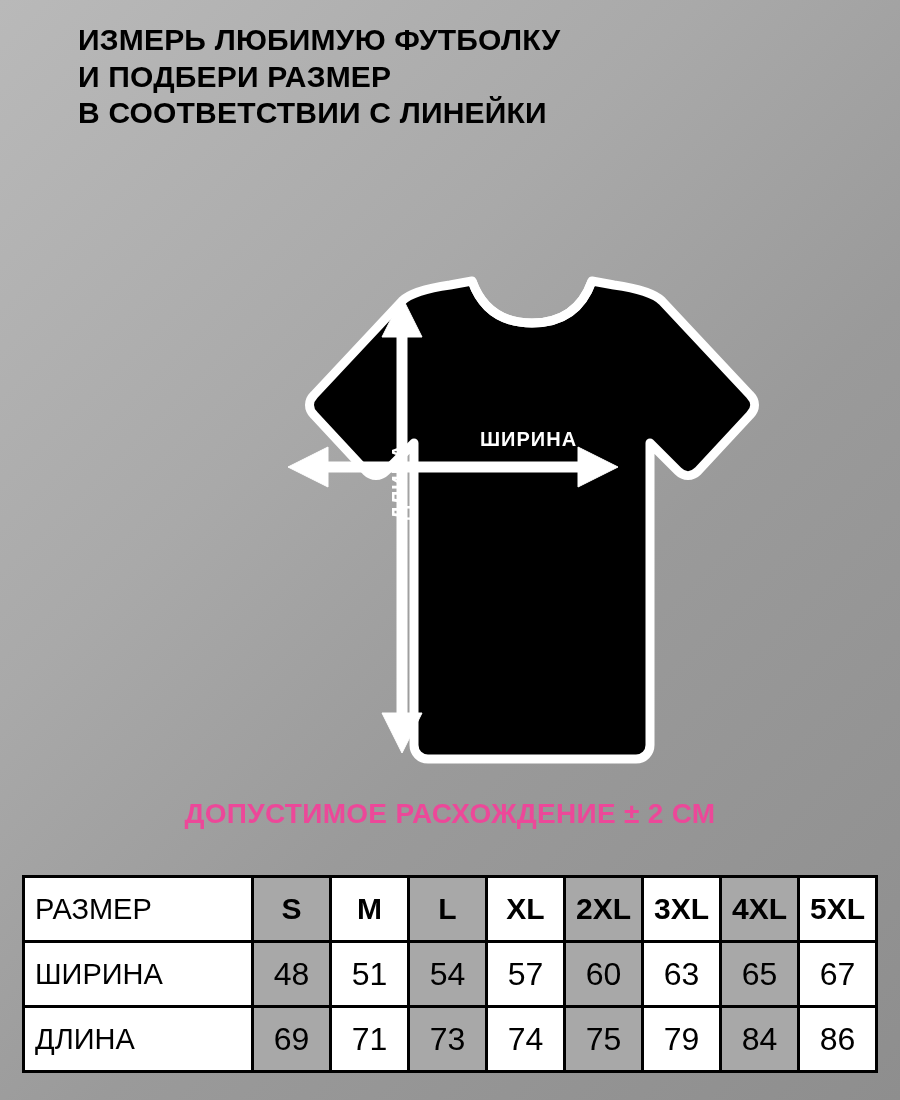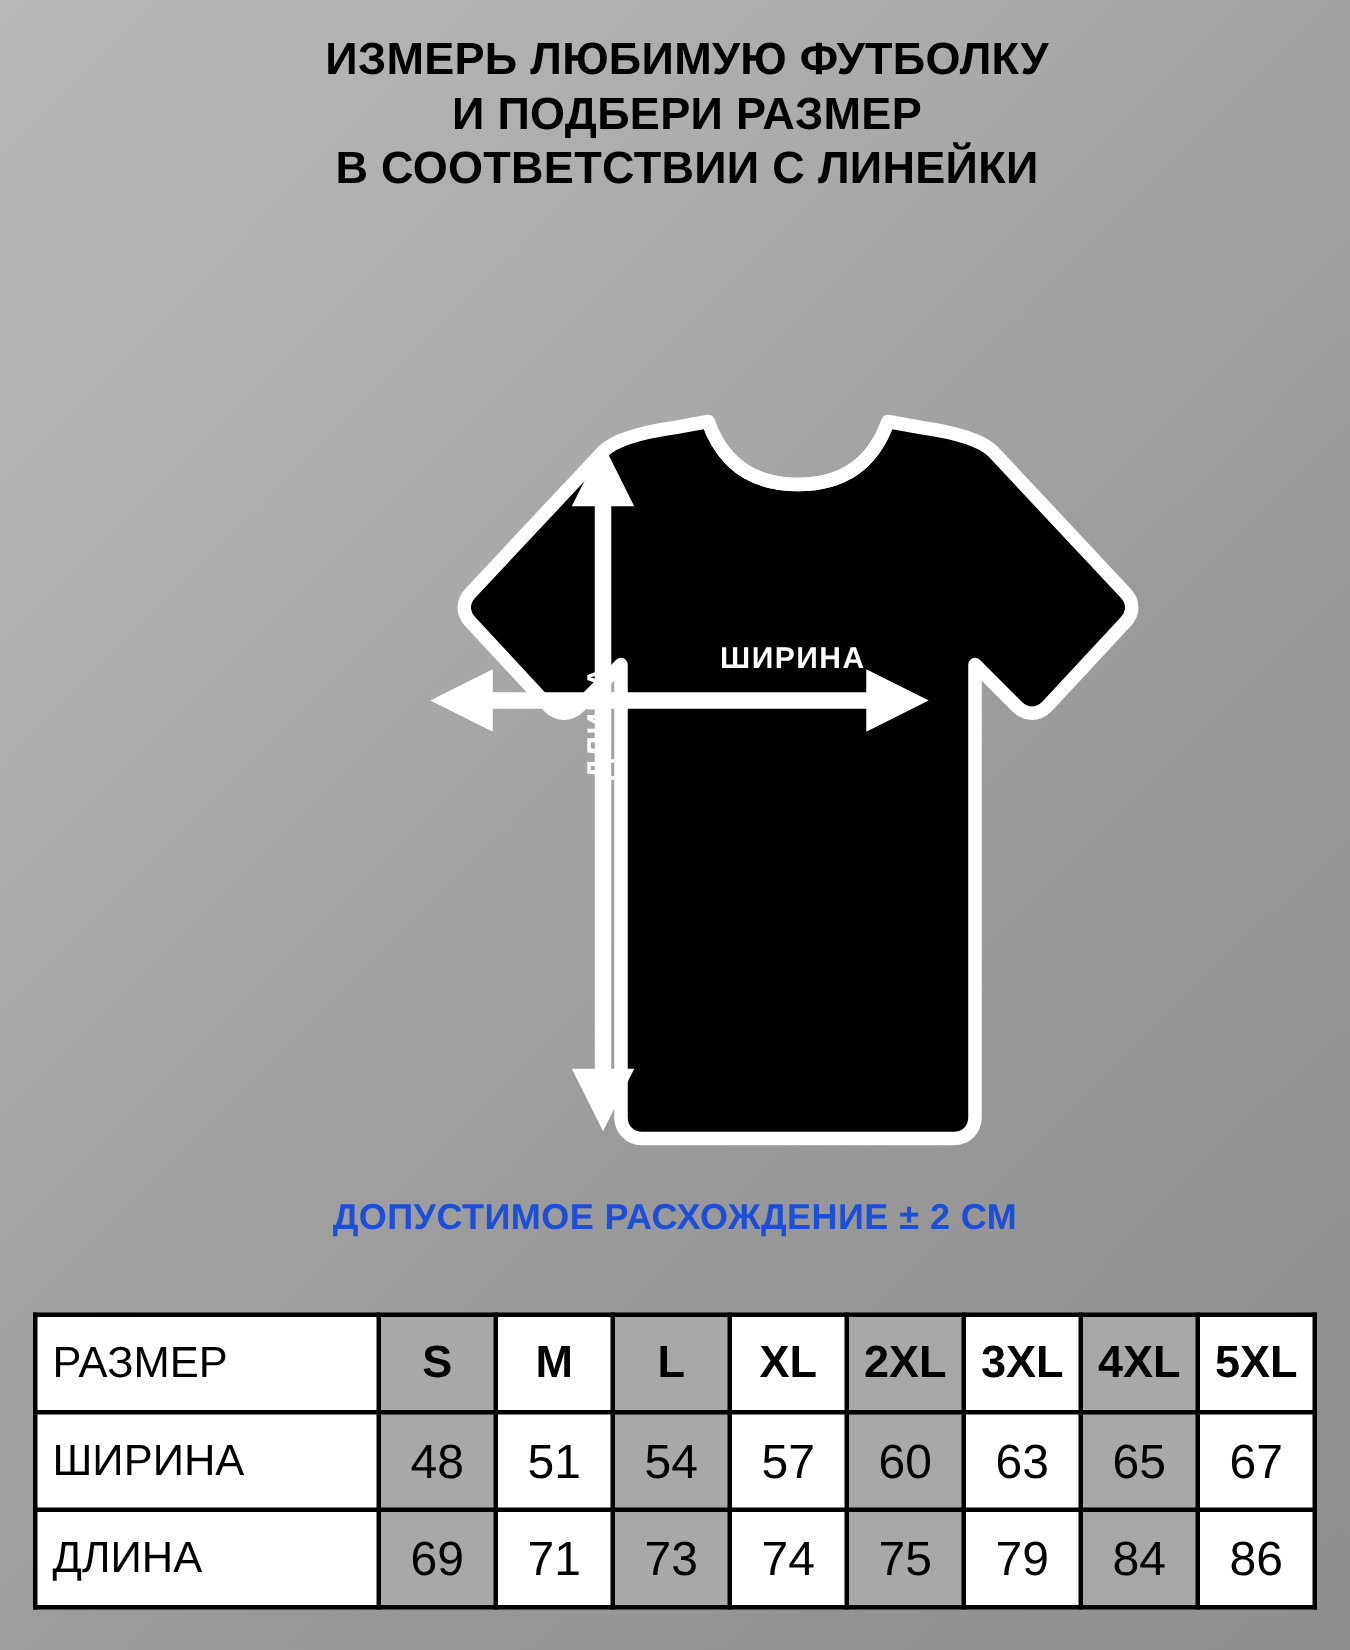--- a/index.html
+++ b/index.html
@@ -22,21 +22,20 @@
     top: 22px;
     width: 760px;
   }
   .heading-line {
     font-size: 30px;
     font-weight: bold;
     color: #000;
     line-height: 1.22;
     letter-spacing: 0.2px;
     white-space: nowrap;
-    text-align: center;
   }
 
   
   .shirt-wrap {
     position: absolute;
     left: 150px;
     top: 275px;
     width: 620px;
     height: 500px;
   }
@@ -64,23 +63,23 @@
     transform-origin: left top;
   }
 
   
   .tolerance {
     position: absolute;
     left: 0;
     top: 798px;
     width: 900px;
     text-align: center;
-    font-size: 24px;
-    font-weight: bold;
-    color: #1d4ed8;
+    font-size: 28px;
+    font-weight: bold;
+    color: #ec4899;
     letter-spacing: 0.3px;
   }
 
   
   .table-wrap {
     position: absolute;
     left: 22px;
     top: 875px;
     width: 856px;
   }

